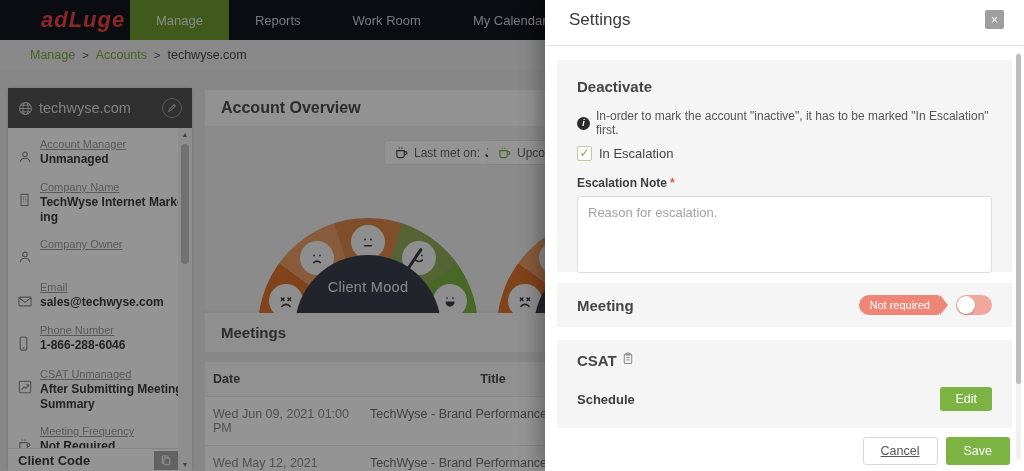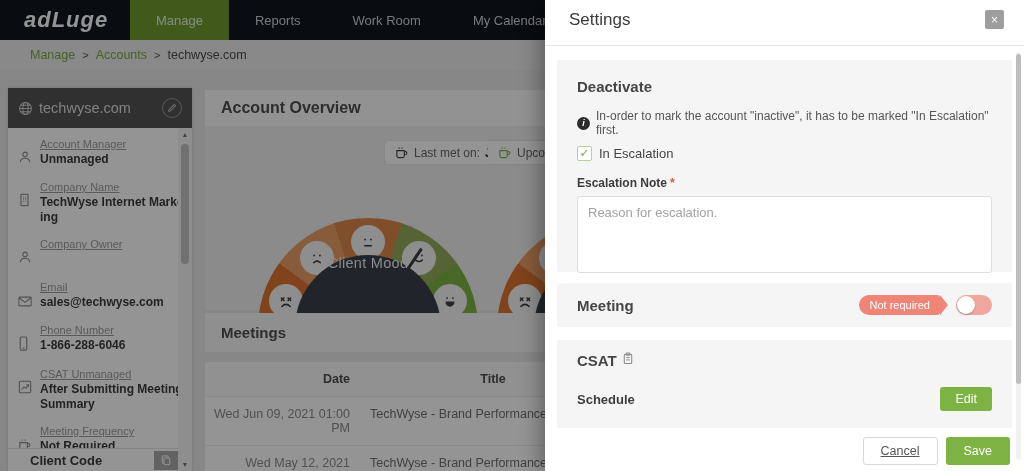--- a/index.html
+++ b/index.html
@@ -2,42 +2,42 @@
 <html><head>
 <meta charset="utf-8">
 <style>
   * { margin:0; padding:0; box-sizing:border-box; }
   html,body { background:#ddd; }
   body { font-family:"Liberation Sans","DejaVu Sans",sans-serif; }
   .screen { position:relative; width:1024px; height:471px; overflow:hidden; background:#e9e9e9; }
 
   
   .topnav { position:absolute; left:0; top:0; width:1024px; height:40px; background:#10151d; display:flex; align-items:stretch; z-index:1; }
-  .logo { width:130px; display:flex; align-items:center; padding-left:24px; color:#ffffff; font-size:22px; font-weight:600; font-style:italic; letter-spacing:1px; }
+  .logo { width:130px; display:flex; align-items:center; padding-left:41px; color:#ef4444; font-size:22px; font-weight:600; font-style:italic; letter-spacing:1px; }
   .nav-item { display:flex; align-items:center; padding:0 26px; color:#ccd1d6; font-size:13px; }
   .nav-item.active { background:#6d9c2e; color:#e9efe0; }
 
   
   .crumbbar { position:absolute; left:0; top:40px; width:1024px; height:30px; background:#ececec; display:flex; align-items:center; padding-left:30px; font-size:12.5px; z-index:1; }
   .crumb-link { color:#7aa843; }
   .crumb-sep { color:#555; margin:0 7px; font-size:11px; }
   .crumb-current { color:#4a4a4a; }
 
   
   .sidebar { position:absolute; left:8px; top:88px; width:184px; height:383px; background:#fff; z-index:1; box-shadow:0 0 4px rgba(0,0,0,.15); }
   .sb-head { height:40px; background:#535353; color:#dedede; display:flex; align-items:center; padding:0 10px; font-size:14.5px; }
   .sb-head .globe { margin-right:6px; display:flex; }
   .sb-head .edit-circ { margin-left:auto; width:20px; height:20px; border:1px solid #9a9a9a; border-radius:50%; display:flex; align-items:center; justify-content:center; }
   .sb-body { position:absolute; top:40px; bottom:22px; left:0; right:14px; overflow:hidden; padding:10px 0 0 10px; }
   .sb-field { display:flex; margin-bottom:13px; }
   .sb-ico { width:22px; flex:0 0 22px; color:#8a8a8a; padding-top:12px; }
   .sb-label { color:#9b9b9b; font-size:11px; margin-bottom:2px;text-decoration:underline; }
   .sb-value { color:#3c3c3c; font-size:12px; font-weight:bold; width:148px; line-height:1.25; }
   .sb-value.breakall { word-break:break-all; }
-  .cc-bar { position:absolute; left:0; bottom:0; width:170px; height:23px; background:#fff; border-top:1px solid #e2e2e2; display:flex; align-items:center; padding-left:22px; }
+  .cc-bar { position:absolute; left:0; bottom:0; width:170px; height:23px; background:#fff; border-top:1px solid #e2e2e2; display:flex; align-items:center; padding-left:10px; }
   .cc-label { font-size:13px; font-weight:bold; color:#3c3c3c; }
   .cc-copy { margin-left:auto; width:24px; height:19px; background:#a9a9a9; color:#fff; display:flex; align-items:center; justify-content:center; }
   .sb-scroll { position:absolute; right:0; top:40px; bottom:0; width:14px; background:#f4f4f4; }
   .sb-scroll .arr { position:absolute; left:0; width:14px; text-align:center; font-size:7px; color:#777; }
   .sb-scroll .thumb { position:absolute; left:3px; top:16px; width:8px; height:120px; background:#c3c3c3; border-radius:4px; }
 
   
   .content { position:absolute; left:205px; top:88px; width:819px; height:383px; z-index:1; }
   .ov-head { position:absolute; left:0; top:2px; width:819px; height:36px; background:#fbfbfb; display:flex; align-items:center; padding-left:16px; font-size:16px; font-weight:bold; color:#4f4f4f; }
   .ov-body { position:absolute; left:0; top:38px; width:819px; height:184px; background:#f0f0f0; }
@@ -47,32 +47,32 @@
   .badge1 { left:180px; }
   .badge2 { left:283px; width:210px; }
 
   
   .gauge { position:absolute; width:220px; height:110px; overflow:hidden; }
   .gauge1 { left:53px; top:92px; }
   .gauge2 { left:292px; top:92px; }
   .gauge .disc { position:absolute; left:0; top:0; width:220px; height:220px; border-radius:50%;
     background:conic-gradient(from 270deg,#dd7430 0 36deg,#eb9e66 36deg 72deg,#df874a 72deg 108deg,#95ab5c 108deg 144deg,#7cb342 144deg 180deg); }
   .gauge .needle { position:absolute; bottom:0; left:50%; width:3px; height:96px; background:#363c46; transform-origin:50% 100%; transform:translateX(-50%) rotate(34deg); border-radius:2px; }
-  .gauge .inner { position:absolute; bottom:0; left:50%; transform:translateX(-50%); width:146px; height:73px; border-radius:146px 146px 0 0; background:#39404a; display:flex; align-items:flex-start; justify-content:center; }
+  .gauge .inner { position:absolute; bottom:0; left:50%; transform:translateX(-50%); width:146px; height:73px; border-radius:146px 146px 0 0; background:#39404a; display:flex; align-items:center; justify-content:center; }
   .gauge .inner span { color:#ececec; font-size:14.5px; padding-bottom:10px; letter-spacing:.3px; }
   .face { position:absolute; width:34px; height:34px; border-radius:50%; background:#f4f4f4; display:flex; align-items:center; justify-content:center; }
   .f1{left:11px;top:66px} .f2{left:42px;top:23px} .f3{left:93px;top:7px} .f4{left:144px;top:23px} .f5{left:175px;top:66px}
 
   
   .mt-head { position:absolute; left:0; top:225px; width:819px; height:39px; background:#f7f7f7; display:flex; align-items:center; padding-left:16px; font-size:15px; font-weight:bold; color:#4f4f4f; }
   .mt-table { position:absolute; left:0; top:274px; width:819px; background:#fff; font-size:12.5px; }
   .mt-row { display:flex; border-bottom:1px solid #ededed; }
   .mt-row.hdr { background:#fafafa; color:#555; font-weight:bold; }
   .mt-cell { padding:10px 8px; }
-  .c-date { width:153px; text-align:right; color:#8a8a8a; }
+  .c-date { width:153px; text-align:left; color:#8a8a8a; }
   .c-title { width:270px; padding-left:12px; color:#707070; }
   .hdr .c-date, .hdr .c-title { color:#4f4f4f; }
   .hdr .c-title { text-align:center; padding-left:8px; }
 
   
   .backdrop { position:absolute; left:0; top:0; width:545px; height:471px; background:rgba(0,0,0,.42); z-index:10; }
 
   
   .panel { position:absolute; left:545px; top:0; width:479px; height:471px; background:#fff; z-index:20; box-shadow:-6px 0 18px rgba(0,0,0,.3); }
   .p-title { position:absolute; left:24px; top:10px; font-size:17px; color:#3a3a3a; font-weight:500; }

